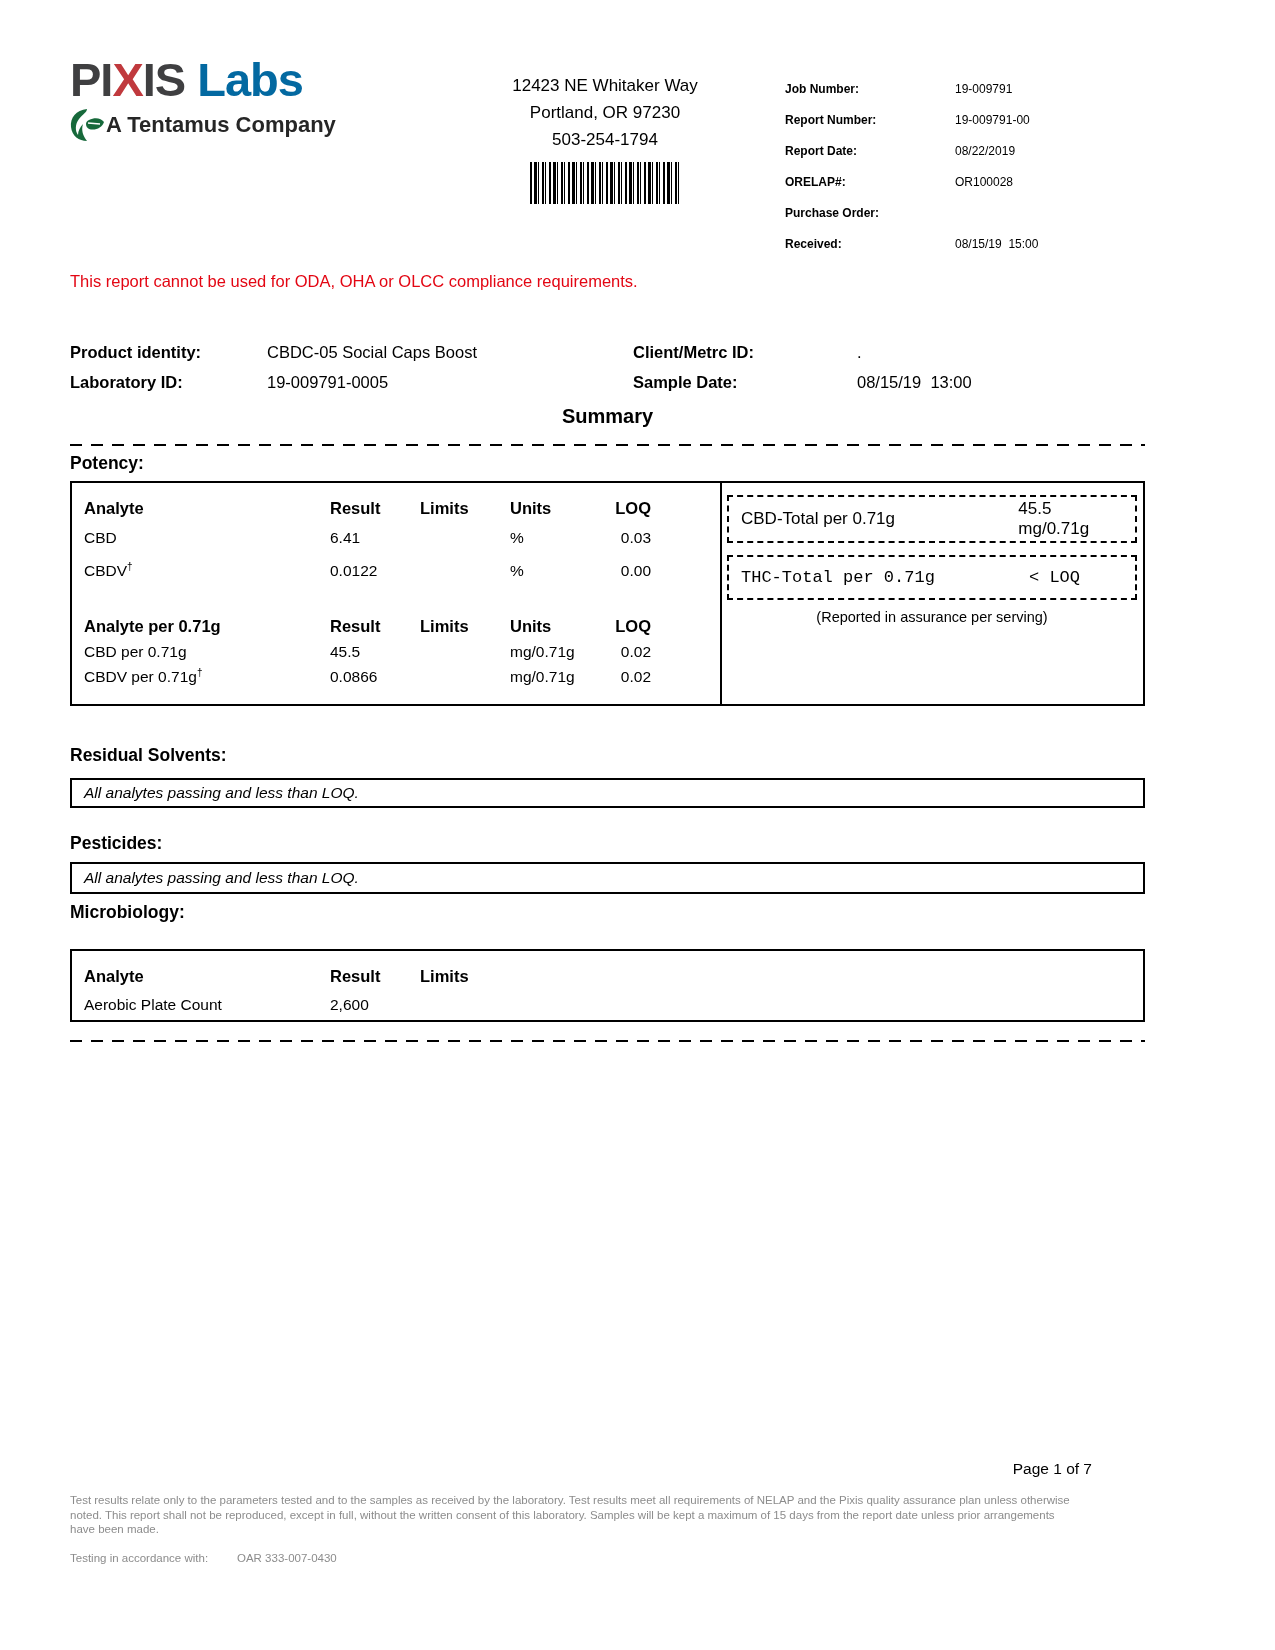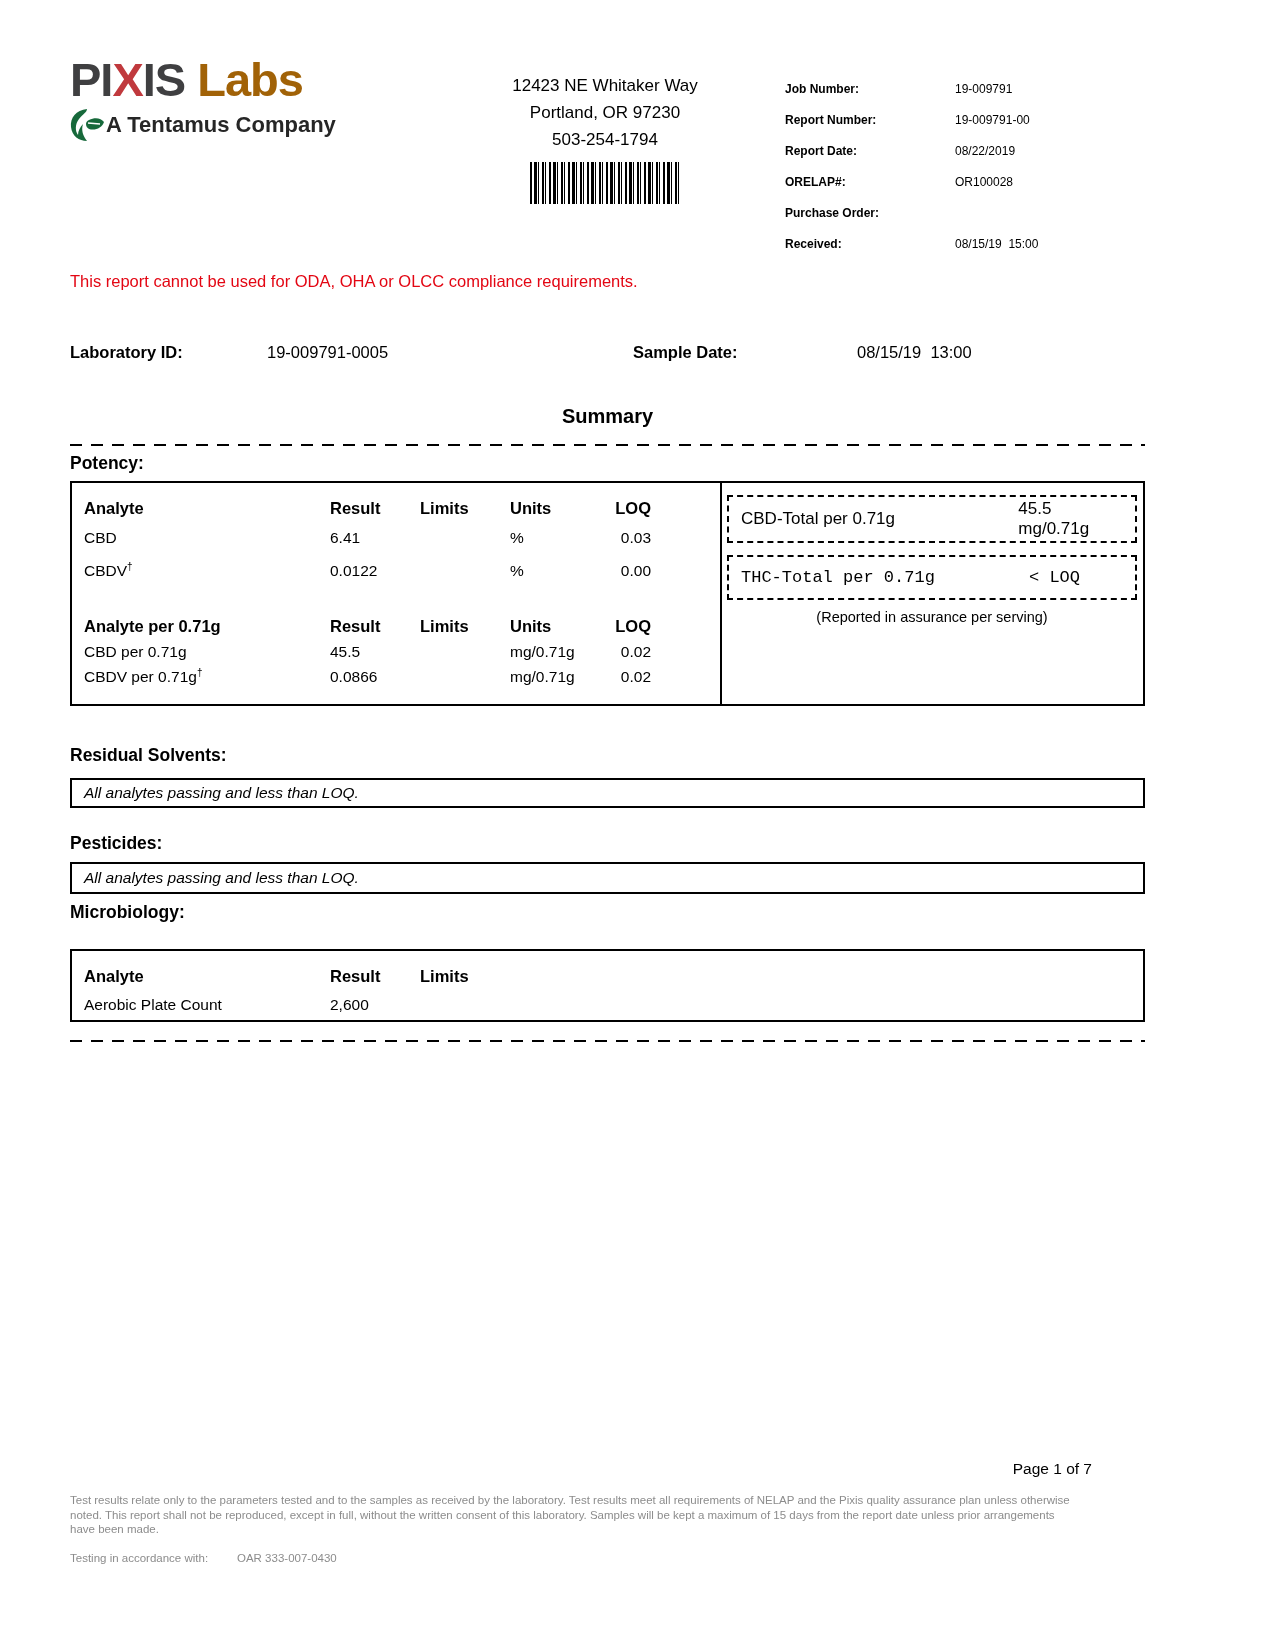--- a/index.html
+++ b/index.html
@@ -6,21 +6,21 @@
   html,body { background:#ffffff; }
   .page {
     position:relative; width:1275px; height:1650px; background:#fff;
     font-family:"Liberation Sans", sans-serif; color:#000;
   }
   
   .logo-block { position:absolute; top:56px; left:70px; }
   .logo-line { font-size:47px; font-weight:bold; letter-spacing:-1px; line-height:48px; }
   .lg-dark { color:#3f3f41; }
   .lg-red  { color:#c0393d; }
-  .lg-gray { color:#a16207; }
+  .lg-gray { color:#0369a1; }
   .tagline-row { display:flex; align-items:center; margin-top:4px; }
   .tagline-row svg { flex:0 0 auto; }
   .tagline-text { font-size:22px; font-weight:bold; color:#262626; }
 
   .address-block { position:absolute; top:72px; left:440px; width:330px; text-align:center; font-size:17px; line-height:27px; }
   .barcode { margin-top:9px; display:inline-block; width:150px; height:42px;
     background:repeating-linear-gradient(90deg,#000 0 2px,#fff 2px 4px,#000 4px 7px,#fff 7px 8px,#000 8px 9px,#fff 9px 12px,#000 12px 14px,#fff 14px 15px,#000 15px 16px,#fff 16px 19px);
   }
 
   .meta-block { position:absolute; top:74px; left:785px; font-size:12px; }
@@ -135,20 +135,26 @@
     <div class="meta-row">
         <span class="meta-label">Received:</span>
         <span class="meta-value">08/15/19  15:00</span>
       </div>
   </div>
 
   <div class="notice">This report cannot be used for ODA, OHA or OLCC compliance requirements.</div>
 
   <div class="sample-info">
     <div class="si-row">
+      <span class="si-l1">Product identity:</span>
+      <span class="si-v1">CBDC-05 Social Caps Boost</span>
+      <span class="si-l2">Client/Metrc ID:</span>
+      <span class="si-v2">.</span>
+    </div>
+    <div class="si-row">
       <span class="si-l1">Laboratory ID:</span>
       <span class="si-v1">19-009791-0005</span>
       <span class="si-l2">Sample Date:</span>
       <span class="si-v2">08/15/19  13:00</span>
     </div>
   </div>
 
   <div class="summary-title">Summary</div>
   <div class="dashed-rule rule1"></div>
 

